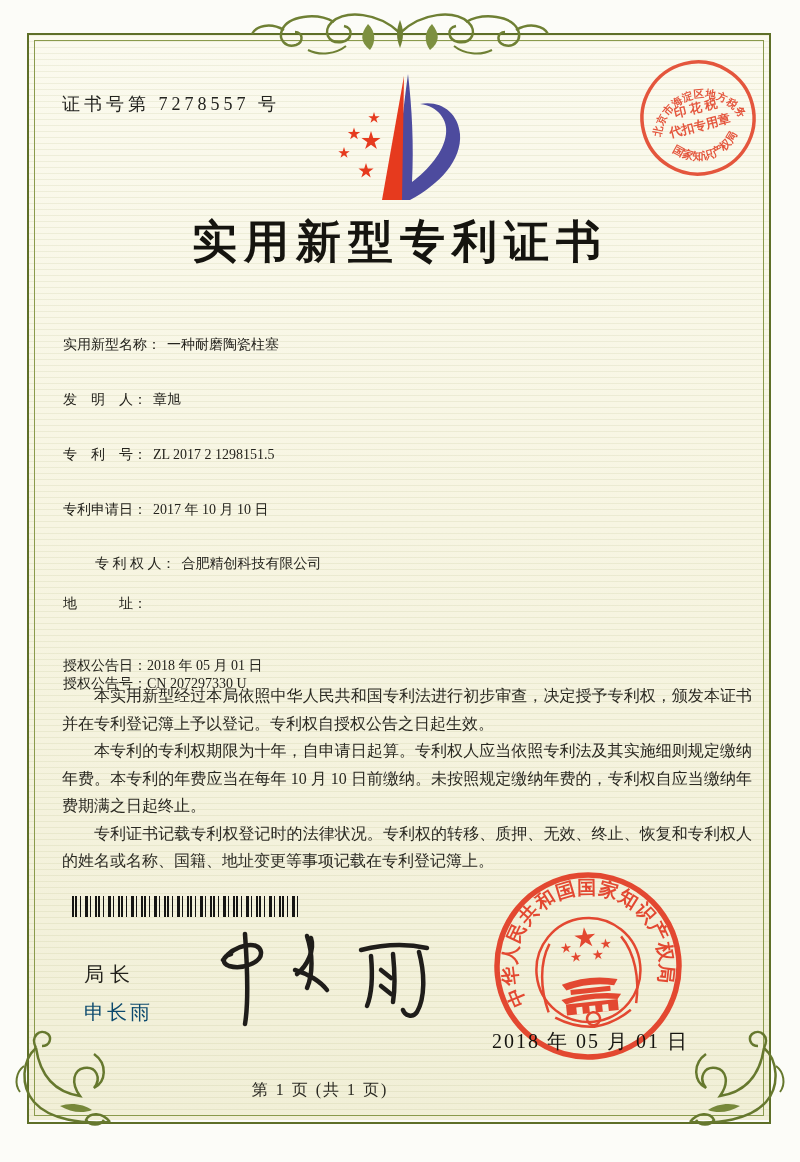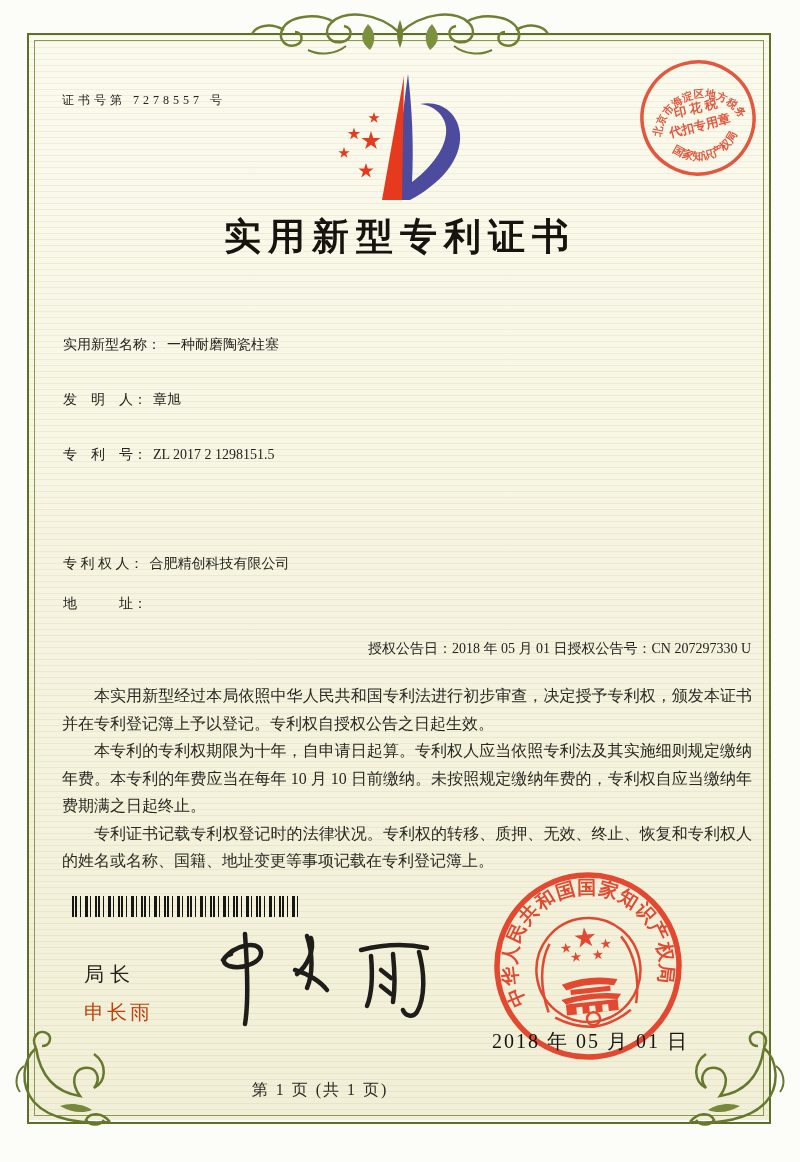--- a/index.html
+++ b/index.html
@@ -8,41 +8,41 @@
   
   .paper-tint{position:absolute;left:29px;top:35px;width:740px;height:1085px;
         background:
           repeating-linear-gradient(180deg, rgba(150,158,88,0.12) 0 1px, rgba(0,0,0,0) 1px 6px),
           linear-gradient(180deg,#fbfaee 0%,#f7f5e2 45%,#f1efd7 100%);}
   .frame{position:absolute;left:27px;top:33px;width:740px;height:1087px;
         border:2.5px solid #5e6f28;pointer-events:none;}
   .frame-inner{position:absolute;left:34px;top:40px;width:728px;height:1074px;
         border:1px solid #8a9a4c;pointer-events:none;}
   .orn{position:absolute;pointer-events:none;}
-  .cert-no{position:absolute;left:62px;top:92px;font-size:12px;letter-spacing:4px;color:#23231f;}
+  .cert-no{position:absolute;left:62px;top:92px;font-size:18px;letter-spacing:4px;color:#23231f;}
   .title{position:absolute;left:0;top:212px;width:800px;margin:0;text-align:center;
-        font-size:37px;font-weight:700;letter-spacing:7px;color:#15140f;}
+        font-size:45px;font-weight:700;letter-spacing:7px;color:#15140f;}
   .field{position:absolute;left:63px;font-size:14px;color:#24231d;white-space:nowrap;}
   .flabel{display:inline-block;}
   .fvalue{margin-left:6px;}
-  .row1{top:336px;} .row2{top:391px;} .row3{top:446px;} .row4{top:501px;} .row5{top:555px;}
+  .row1{top:336px;} .row2{top:391px;} .row3{top:446px;} .row4{top:501px;} .row5{top:555px;margin-left:32px;}
   .rowaddr{top:595px;}
   .addr-wrap{display:inline-block;vertical-align:top;margin-left:6px;}
   .addr-line{display:block;line-height:30px;}
-  .rowgrant{top:640px;width:688px;display:flex;justify-content:flex-end;}
+  .rowgrant{top:657px;width:688px;display:flex;justify-content:flex-end;flex-direction:column;}
   .paras{position:absolute;left:62px;top:682px;width:690px;font-size:16px;
         line-height:27.5px;color:#2a2922;text-align:justify;}
   .paras p{margin:0;text-indent:2em;}
   .barcode{position:absolute;left:72px;top:896px;width:229px;height:21px;
         background-image:
          repeating-linear-gradient(90deg,#161613 0 2px,transparent 2px 3px,#161613 3px 5px,
            transparent 5px 8px,#161613 8px 9px,transparent 9px 13px,#161613 13px 16px,
            transparent 16px 18px,#161613 18px 19px,transparent 19px 23px);}
   .sig-title{position:absolute;left:84px;top:961px;font-size:20px;letter-spacing:6px;color:#23221c;}
-  .sig-name{position:absolute;left:84px;top:999px;font-size:20px;letter-spacing:3px;color:#c2410c;}
+  .sig-name{position:absolute;left:84px;top:999px;font-size:20px;letter-spacing:3px;color:#0c4a6e;}
   .seal-date{position:absolute;left:492px;top:1028px;font-size:20px;letter-spacing:2px;
         color:#15140f;z-index:5;}
   .footer{position:absolute;left:0;top:1080px;width:640px;text-align:center;
         font-size:16px;letter-spacing:2px;color:#2a2922;}
   svg{overflow:visible;}
 </style>
 </head>
 <body>
 
 <div class="page">
@@ -114,20 +114,23 @@
 
   <div class="field row1">
     <span class="flabel">实用新型名称：</span><span class="fvalue">一种耐磨陶瓷柱塞</span>
   </div>
   <div class="field row2">
     <span class="flabel">发　明　人：</span><span class="fvalue">章旭</span>
   </div>
   <div class="field row3">
     <span class="flabel">专　利　号：</span><span class="fvalue">ZL 2017 2 1298151.5</span>
   </div>
+  <div class="field row4">
+    <span class="flabel">专利申请日：</span><span class="fvalue">2017 年 10 月 10 日</span>
+  </div>
   <div class="field row5">
     <span class="flabel">专 利 权 人：</span><span class="fvalue">合肥精创科技有限公司</span>
   </div>
   <div class="field rowaddr">
     <span class="flabel" style="vertical-align:top;">地　　　址：</span><span class="addr-wrap"></span>
   </div>
   <div class="field rowgrant">
     <span><span>授权公告日：</span><span>2018 年 05 月 01 日</span></span>
     <span><span>授权公告号：</span><span>CN 207297330 U</span></span>
   </div>

